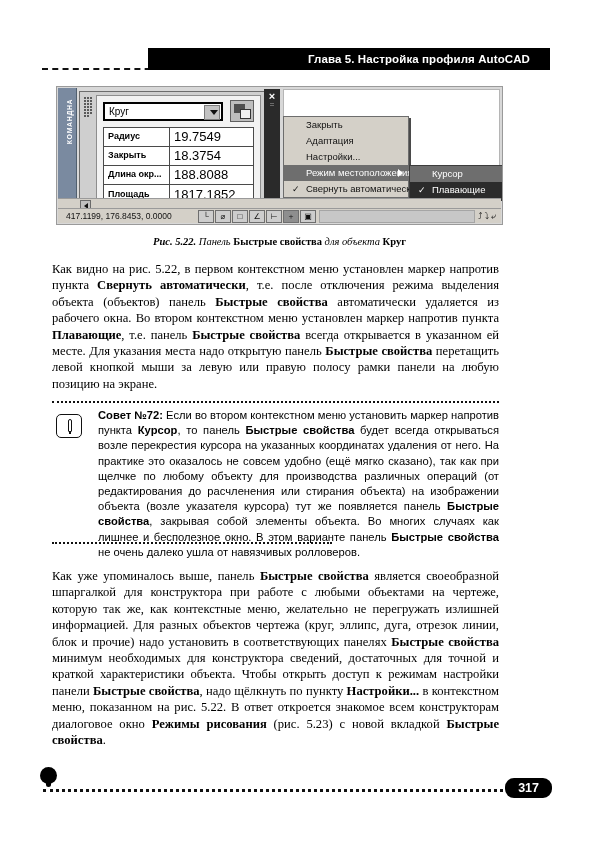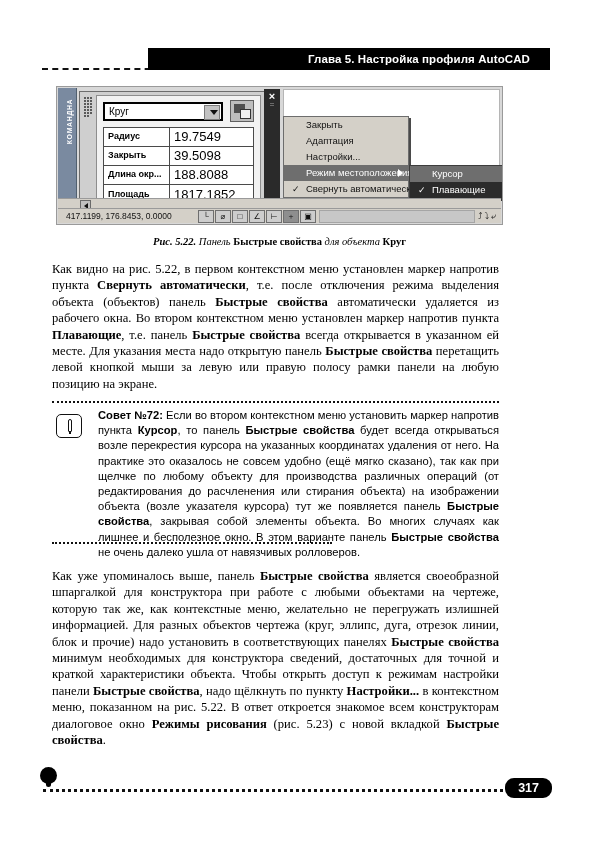--- a/index.html
+++ b/index.html
@@ -327,21 +327,21 @@
             <span class="g1"></span>
             <span class="g2"></span>
           </div>
           <div class="qp-table">
             <div class="qp-row">
               <div class="qp-k">Радиус</div>
               <div class="qp-v">19.7549</div>
             </div>
             <div class="qp-row">
               <div class="qp-k">Закрыть</div>
-              <div class="qp-v">39.5098</div>
+              <div class="qp-v">18.3754</div>
             </div>
             <div class="qp-row">
               <div class="qp-k">Длина окр...</div>
               <div class="qp-v">188.8088</div>
             </div>
             <div class="qp-row">
               <div class="qp-k">Площадь</div>
               <div class="qp-v">1817.1852</div>
             </div>
           </div>

